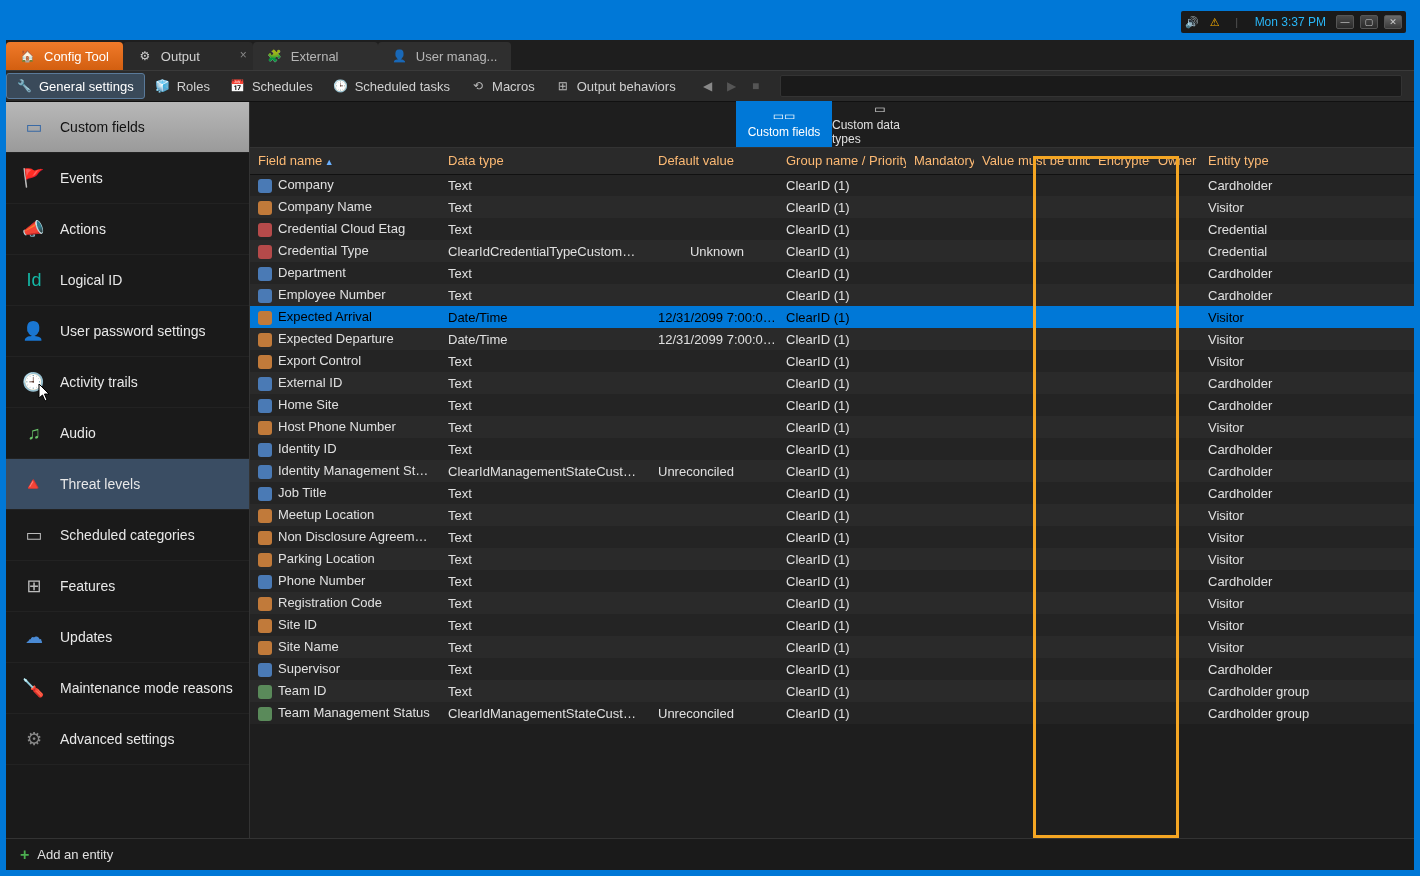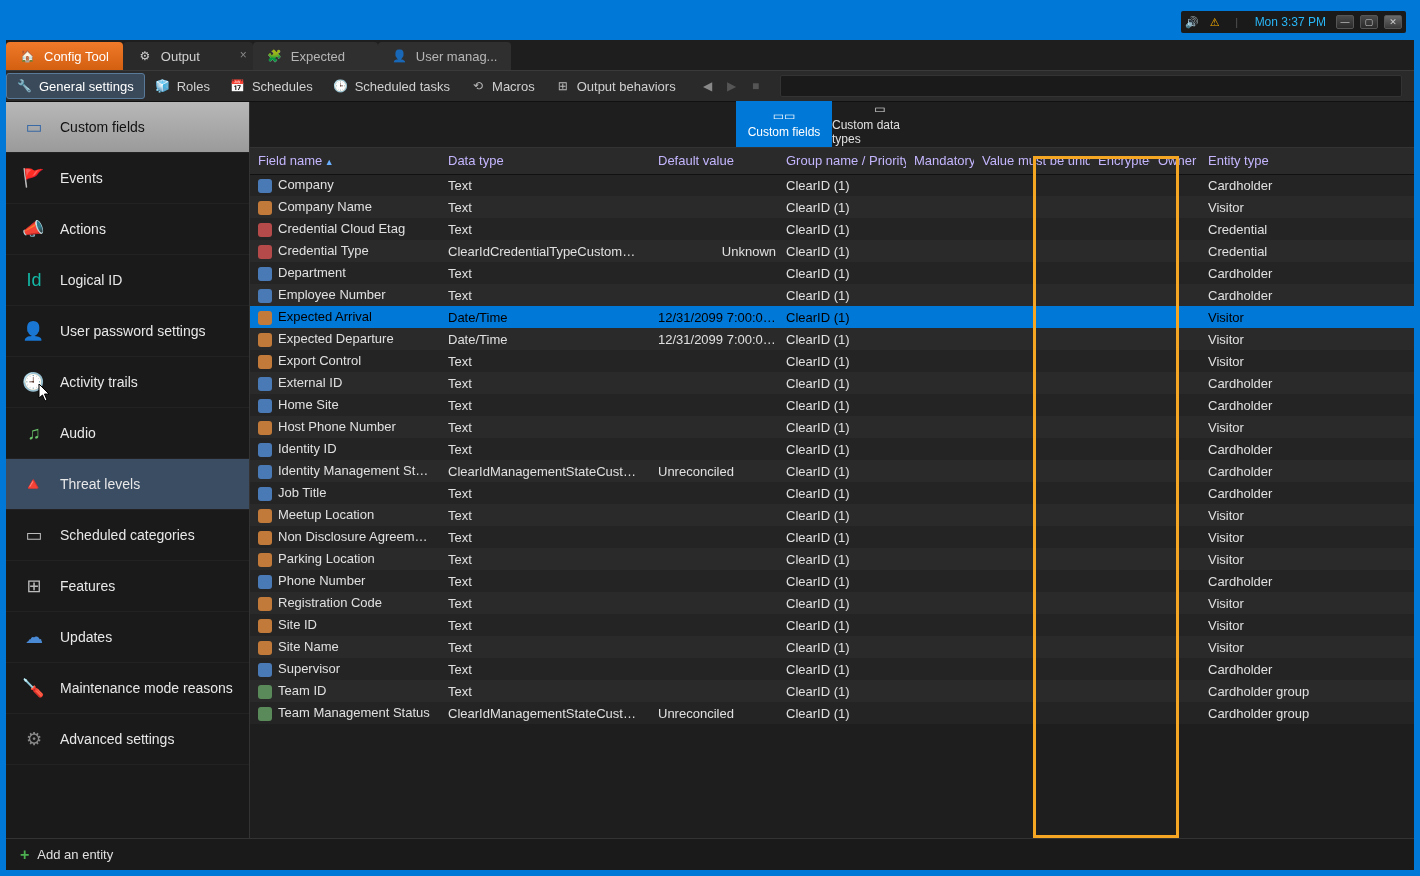--- a/index.html
+++ b/index.html
@@ -43,21 +43,21 @@
 
 .main { flex:1; display:flex; flex-direction:column; min-width:0; background:#1e1e1e;}
 .subtabbar { height:46px; display:flex; align-items:flex-end; justify-content:center; border-bottom:1px solid #333;}
 .subtab { width:96px; height:46px; display:flex; flex-direction:column; align-items:center; justify-content:center; gap:2px; cursor:pointer; font-size:12px;}
 .subtab.active { background:#0078d7; color:#fff;}
 .subtab .sticon { height:14px; display:flex; align-items:center; justify-content:center; font-size:12px;}
 
 .tablewrap { flex:1; overflow:hidden; position:relative; }
 .highlightbox { position:absolute; top:8px; left:783px; width:146px; bottom:0; border:3px solid #f5a623; pointer-events:none; z-index:5;}
 table { width:100%; border-collapse:collapse; table-layout:fixed; }
-thead th { background:#2a2a2a; height:26px; text-align:left; padding:0 8px; font-weight:400; font-size:13px; color:#c4b5fd; border-bottom:1px solid #111; white-space:nowrap; overflow:hidden;}
+thead th { background:#2a2a2a; height:26px; text-align:left; padding:0 8px; font-weight:400; font-size:13px; color:#fdba74; border-bottom:1px solid #111; white-space:nowrap; overflow:hidden;}
 thead th.sorted::after { content:" ▲"; color:#6ab0ff; font-size:9px;}
 tbody tr { height:22px; }
 tbody tr:nth-child(odd) { background:#242424; }
 tbody tr:nth-child(even) { background:#2a2a2a; }
 tbody tr.selected { background:#0078d7 !important; color:#000000;}
 tbody td { padding:0 8px; font-size:13px; white-space:nowrap; overflow:hidden; text-overflow:ellipsis;}
 .rowicon { width:14px; height:14px; border-radius:3px; display:inline-flex; align-items:center; justify-content:center; font-size:10px; margin-right:6px; vertical-align:middle;}
 .rowicon.blue { background:#4a7ab5;}
 .rowicon.orange { background:#c17a3a;}
 .rowicon.red { background:#b54a4a;}
@@ -88,21 +88,21 @@
         <span class="ticon">🏠</span>
         <span>Config Tool</span>
       </div>
       <div class="tab system">
         <span class="ticon">⚙</span>
         <span>Output</span>
         <span class="close">×</span>
       </div>
       <div class="tab dim">
         <span class="ticon">🧩</span>
-        <span>Expected</span>
+        <span>External</span>
       </div>
       <div class="tab dim">
         <span class="ticon">👤</span>
         <span>User manag...</span>
       </div>
     </div>
 
     <div class="toolbar">
       <div class="tbitem sel">
         <span class="ticon">🔧</span>
@@ -261,21 +261,21 @@
                   <td>ClearID (1)</td>
                   <td></td>
                   <td></td>
                   <td></td>
                   <td></td>
                   <td>Credential</td>
                 </tr>
                 <tr>
                   <td><span class="rowicon red"></span>Credential Type</td>
                   <td>ClearIdCredentialTypeCustomType</td>
-                  <td style="text-align:right;padding-right:2px">Unknown</td>
+                  <td style="text-align:center;padding-right:2px">Unknown</td>
                   <td>ClearID (1)</td>
                   <td></td>
                   <td></td>
                   <td></td>
                   <td></td>
                   <td>Credential</td>
                 </tr>
                 <tr>
                   <td><span class="rowicon blue"></span>Department</td>
                   <td>Text</td>

